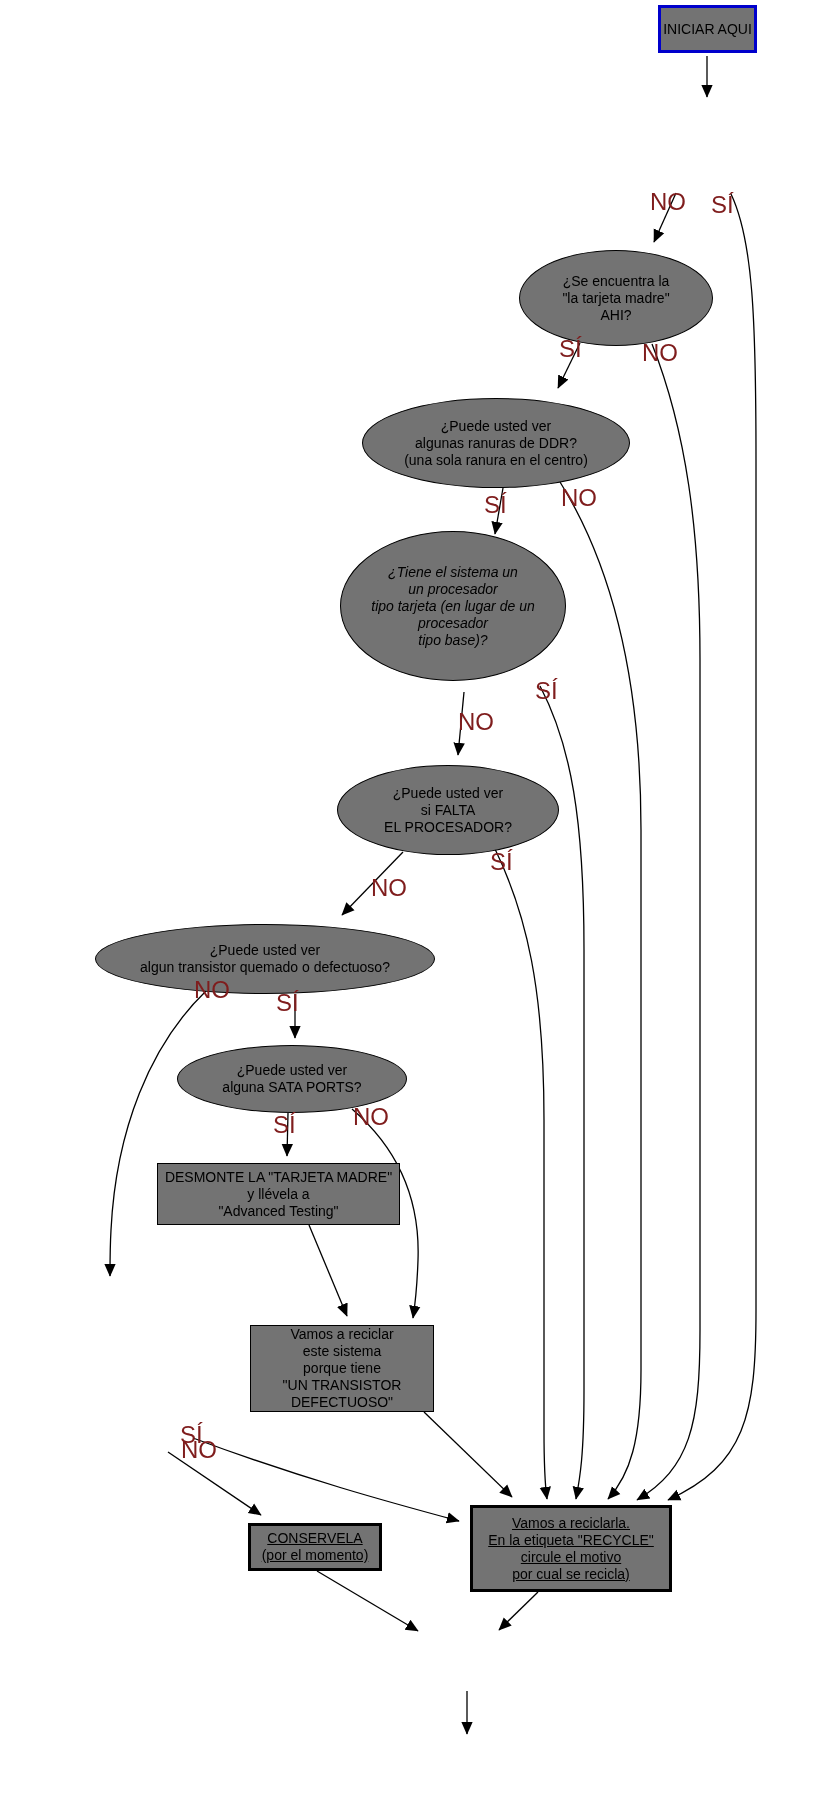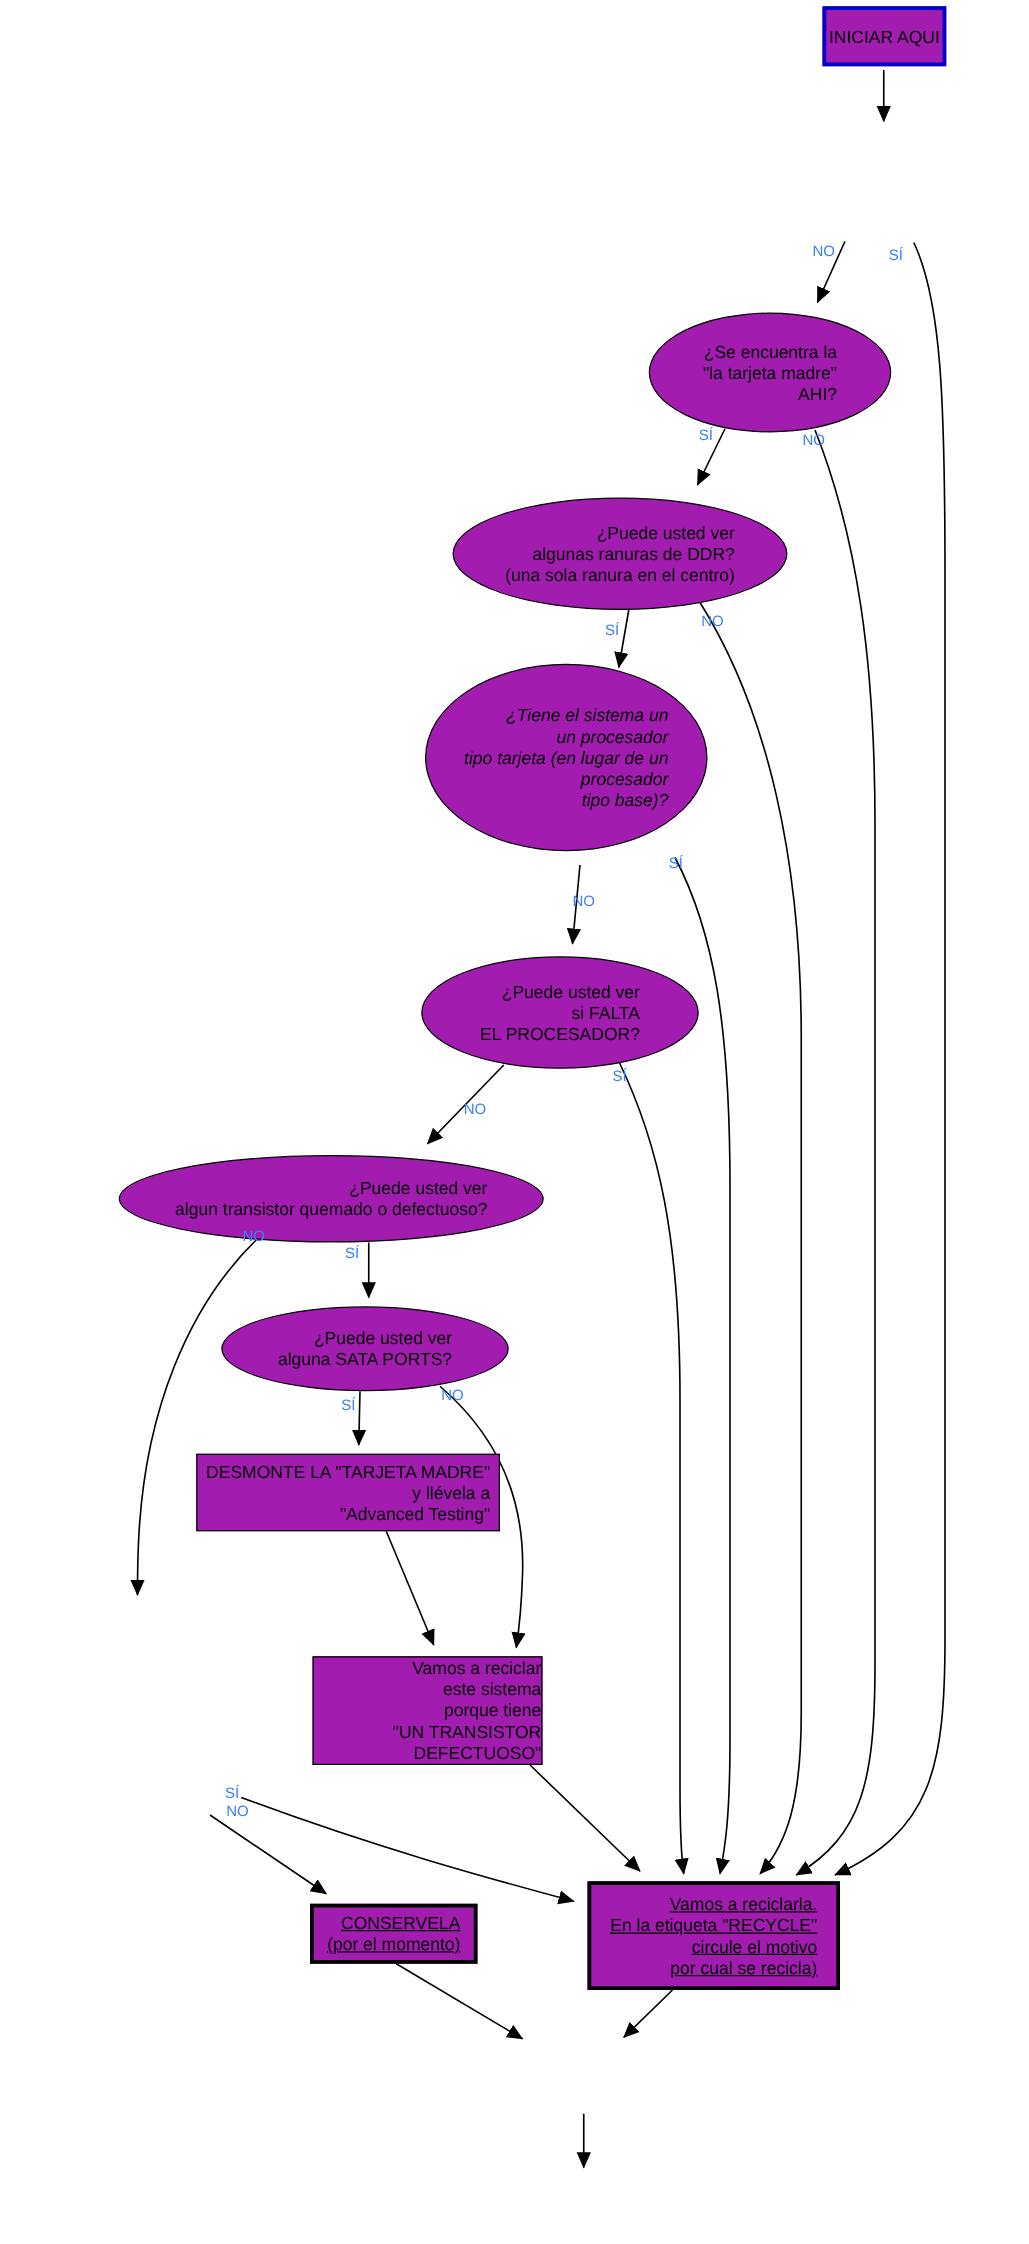--- a/index.html
+++ b/index.html
@@ -8,34 +8,34 @@
     width:823px;height:1795px;
     background:#ffffff;
     font-family:"Liberation Sans", sans-serif;
     overflow:hidden;
   }
   #edge-layer{position:absolute;left:0;top:0;z-index:1;}
   .node{
     position:absolute;
     box-sizing:border-box;
     display:flex;align-items:center;justify-content:center;
-    text-align:right;
+    text-align:center;
     white-space:pre-line;
     font-size:14px;line-height:17px;color:#000;
-    background:#a21caf;
+    background:#737373;
     z-index:2;
   }
   .ellipse{border:1px solid #000;border-radius:50%;}
   .rect{border:1px solid #000;}
   .rect-bold{border:3px solid #000;text-decoration:underline;}
   .node-start{border:3px solid var(--accent-blue,#0000cc);}
   .node-return{border:2px dashed var(--accent-red,#e8241f);}
   .edge-label{
     position:absolute;
-    font-size:12px;line-height:21px;color:#3b82f6;
+    font-size:24px;line-height:21px;color:#7f1d1d;
     z-index:3;
     background:transparent;
   }
 </style>
 </head>
 <body>
 
 <div id="canvas">
 
   <svg id="edge-layer" width="823" height="1795" viewBox="0 0 823 1795">

